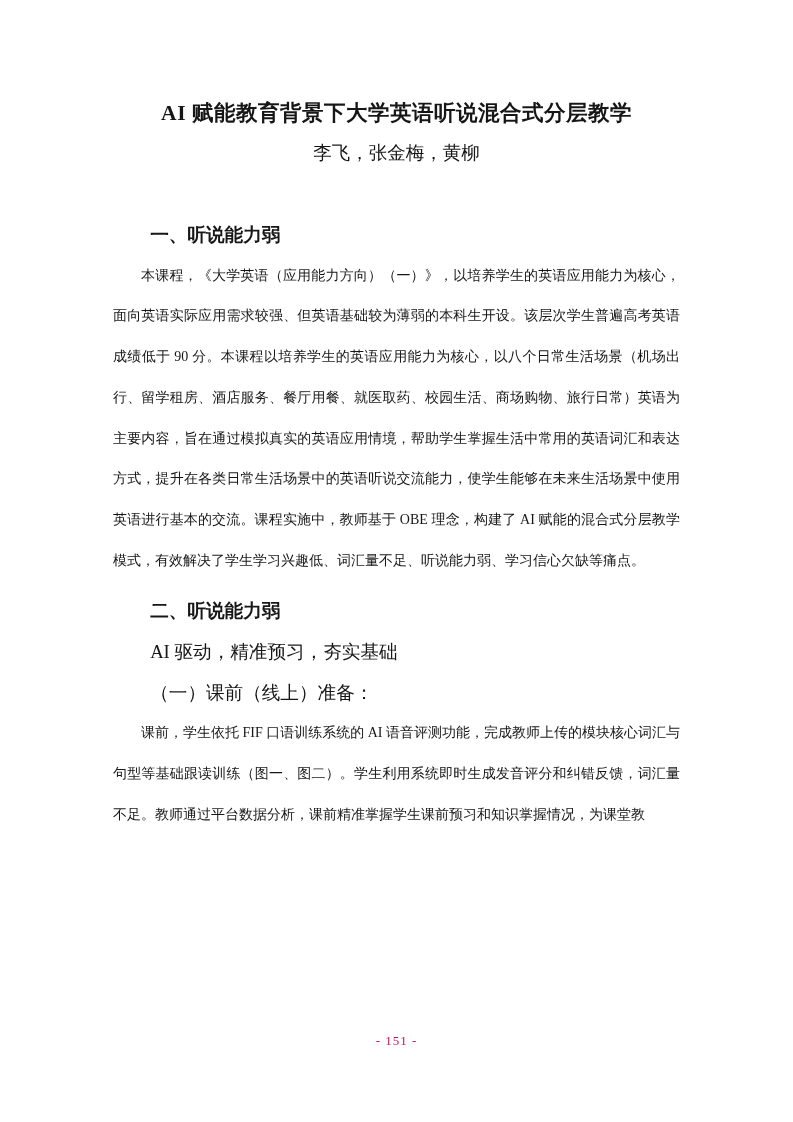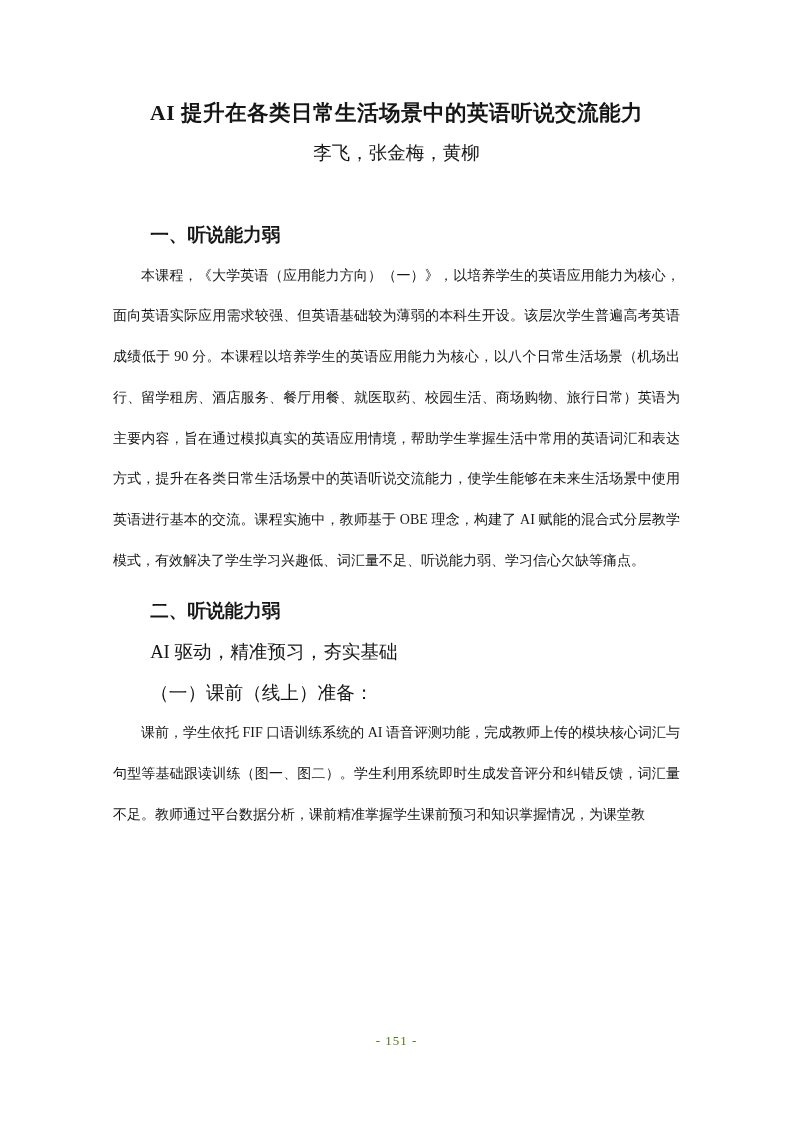--- a/index.html
+++ b/index.html
@@ -61,31 +61,31 @@
     text-indent: 2em;
   }
   .footer {
     position: absolute;
     top: 1033px;
     left: 0;
     width: 100%;
     text-align: center;
     font-size: 13px;
     line-height: 16px;
-    color: #4d7c0f;
+    color: #be185d;
     letter-spacing: 1px;
   }
 </style>
 </head>
 <body>
 
 <div class="page">
   <div class="content">
 
-    <div class="doc-title">AI 提升在各类日常生活场景中的英语听说交流能力</div>
+    <div class="doc-title">AI 赋能教育背景下大学英语听说混合式分层教学</div>
 
     <div class="authors">李飞，张金梅，黄柳</div>
 
     <div class="heading heading-1">一、听说能力弱</div>
 
     <div class="para">本课程，《大学英语（应用能力方向）（一）》，以培养学生的英语应用能力为核心，面向英语实际应用需求较强、但英语基础较为薄弱的本科生开设。该层次学生普遍高考英语成绩低于 90 分。本课程以培养学生的英语应用能力为核心，以八个日常生活场景（机场出行、留学租房、酒店服务、餐厅用餐、就医取药、校园生活、商场购物、旅行日常）英语为主要内容，旨在通过模拟真实的英语应用情境，帮助学生掌握生活中常用的英语词汇和表达方式，提升在各类日常生活场景中的英语听说交流能力，使学生能够在未来生活场景中使用英语进行基本的交流。课程实施中，教师基于 OBE 理念，构建了 AI 赋能的混合式分层教学模式，有效解决了学生学习兴趣低、词汇量不足、听说能力弱、学习信心欠缺等痛点。</div>
 
     <div class="heading heading-2">二、听说能力弱</div>
 
     <div class="subline">AI 驱动，精准预习，夯实基础</div>

